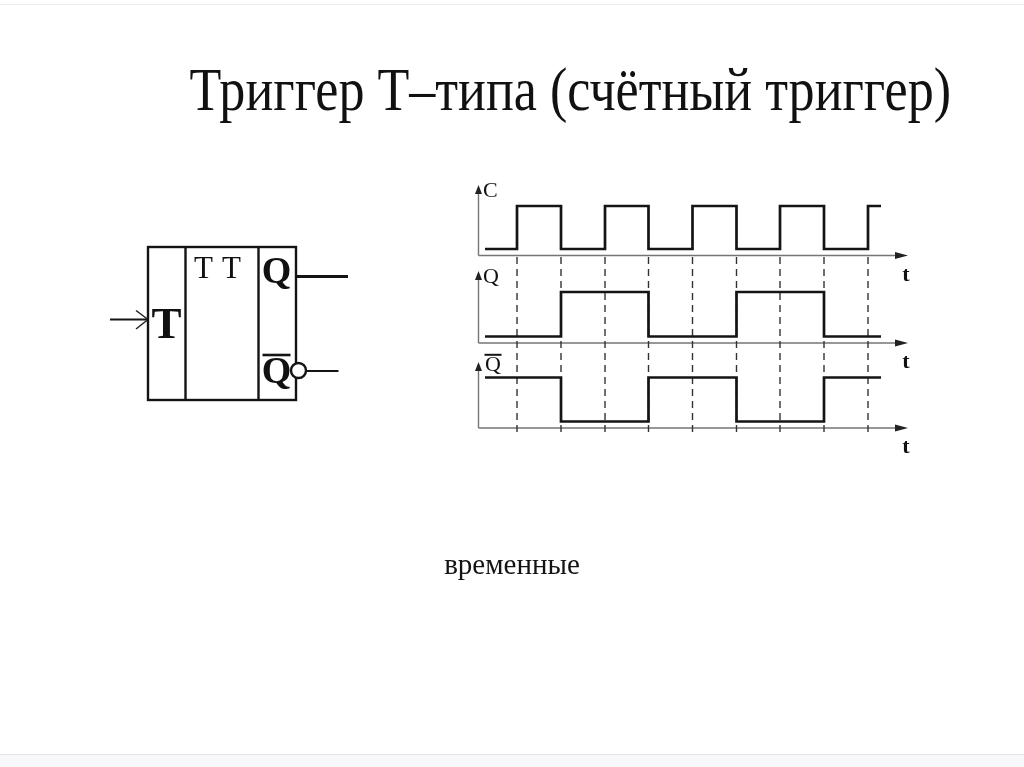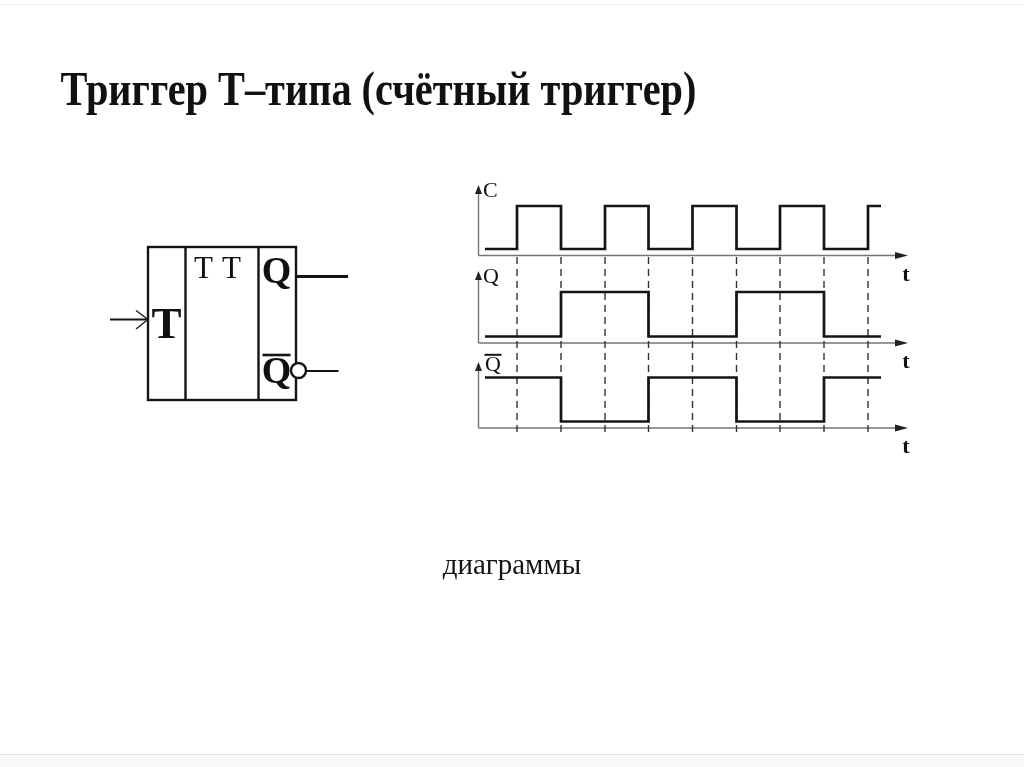--- a/index.html
+++ b/index.html
@@ -8,21 +8,21 @@
     background:#ffffff;
     font-family:"Liberation Serif","DejaVu Serif",serif;
     color:#111;
   }
   .edge{position:absolute;left:0;width:1024px;}
   .edge-top{top:4px;height:1px;background:#ececec;}
   .edge-bottom{top:754px;height:1px;background:#e4e4e7;}
   .footer-strip{top:755px;height:12px;background:#f8f8fa;position:absolute;left:0;width:1024px;}
   .title{
     position:absolute;top:58px;left:0;width:1024px;height:62px;
-    line-height:62px;text-align:left;font-weight:bold;font-size:48px;
+    line-height:62px;text-align:right;font-weight:normal;font-size:62px;
     white-space:nowrap;
   }
   .title .squeeze{display:inline-block;transform:scaleX(0.84);transform-origin:50% 50%;}
   .caption{
     position:absolute;top:547px;left:0;width:1024px;
     text-align:center;font-size:29px;line-height:35.5px;color:#131313;
   }
   svg{position:absolute;top:0;left:0;}
   svg text{font-family:"Liberation Serif","DejaVu Serif",serif;fill:#111;}
   .sym-label{font-weight:bold;}
@@ -89,14 +89,14 @@
       <text x="906" y="368" font-size="22" font-weight="bold" text-anchor="middle">t</text>
       <polygon points="475,371 482,371 478.5,362" fill="#222"></polygon>
       <polygon points="895,424.4 895,431.6 908,428" fill="#222"></polygon>
       <text x="485" y="371" font-size="22">Q</text>
       <line x1="484.5" y1="354.8" x2="501.5" y2="354.8" stroke="#141414" stroke-width="2"></line>
       <text x="906" y="453" font-size="22" font-weight="bold" text-anchor="middle">t</text>
     </g>
 </svg>
 
 <div class="caption">
-  <div>диаграммы</div>
+  <div>временные</div>
 </div>
 
 </body></html>

